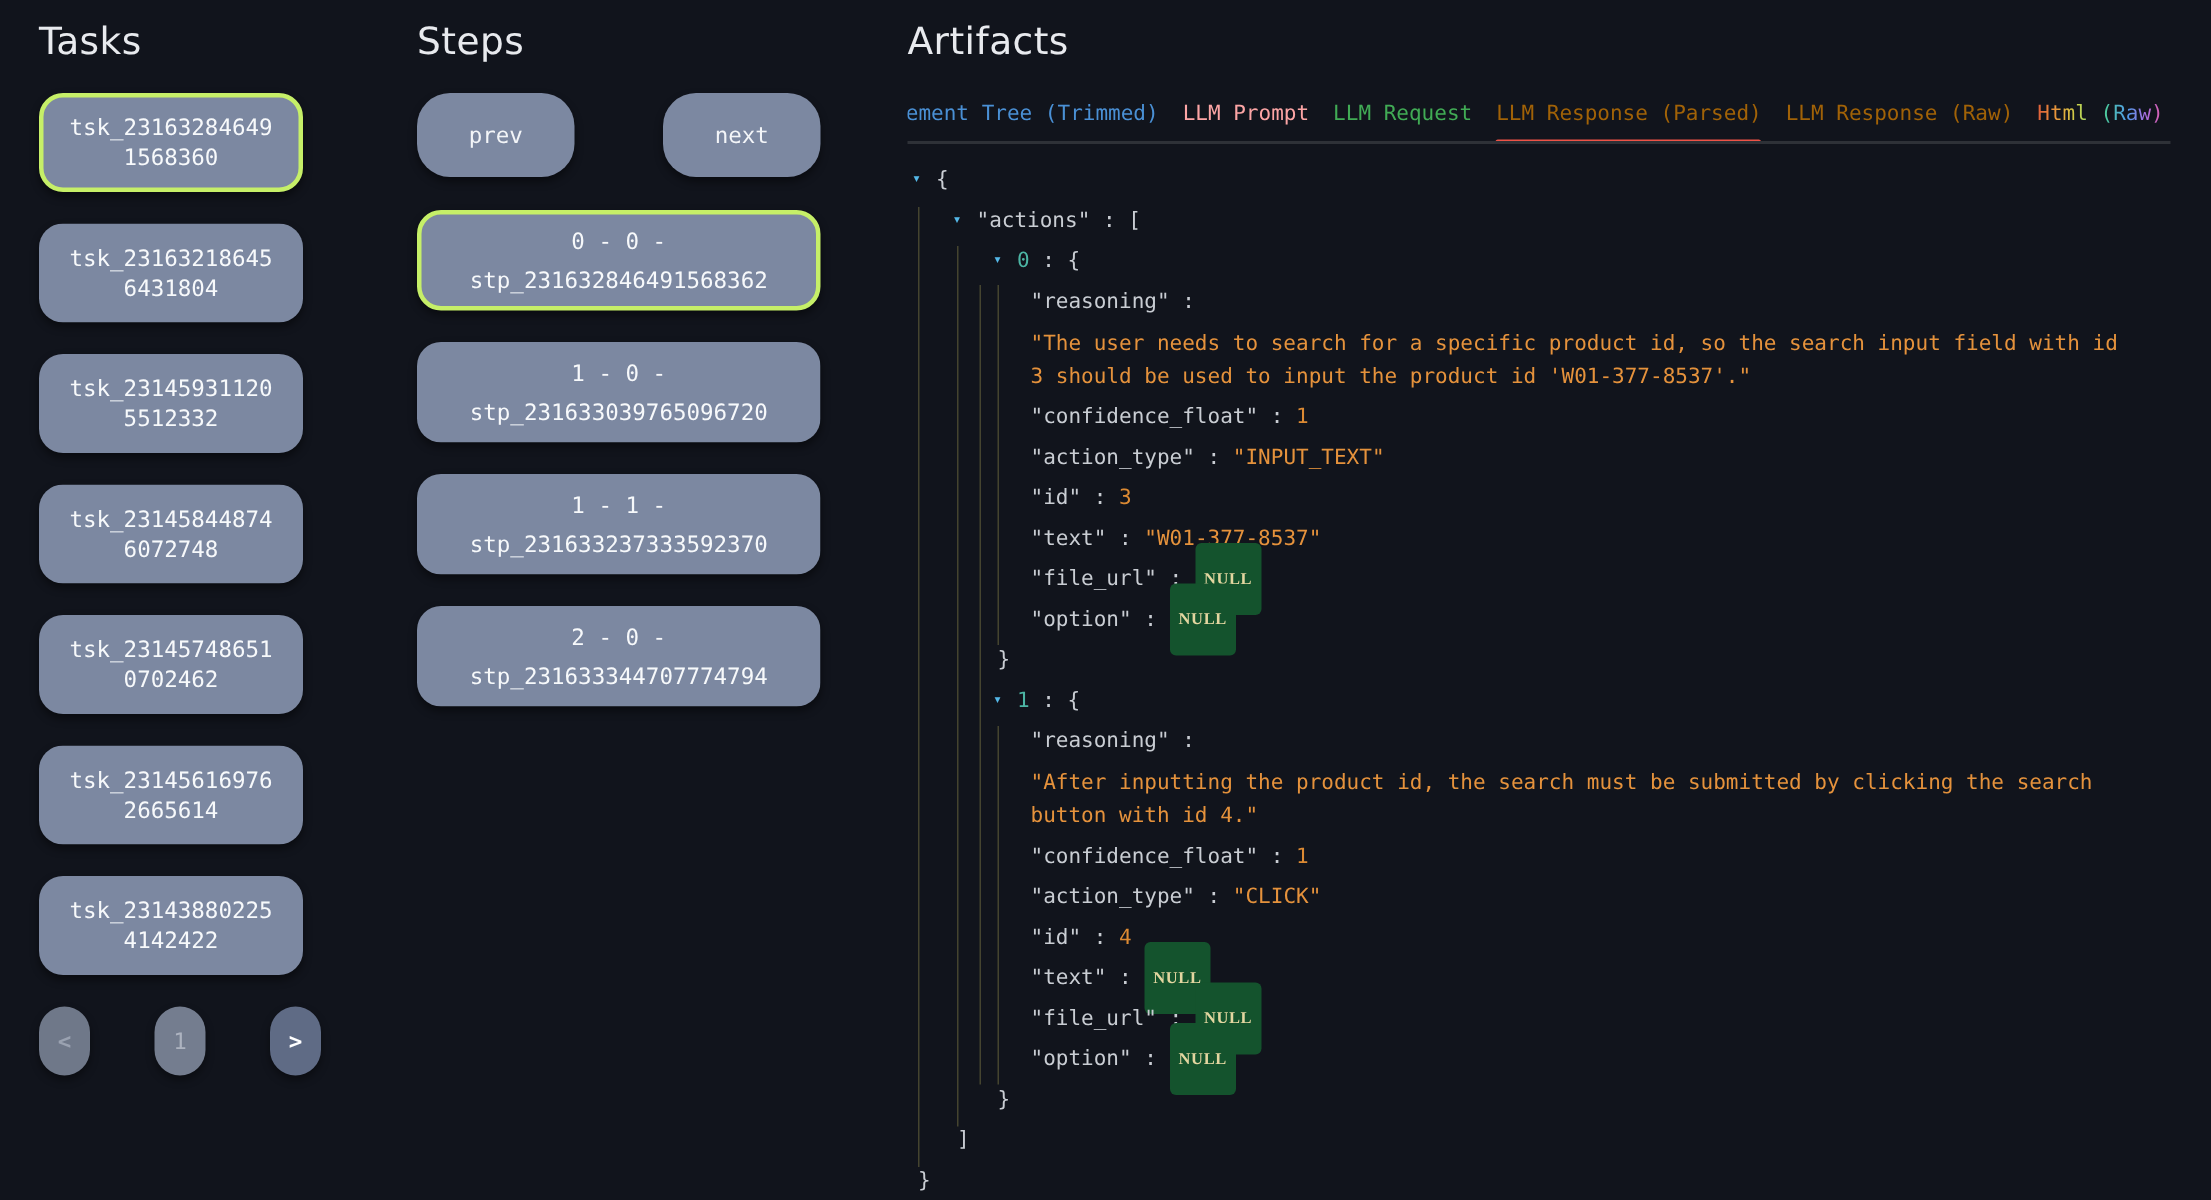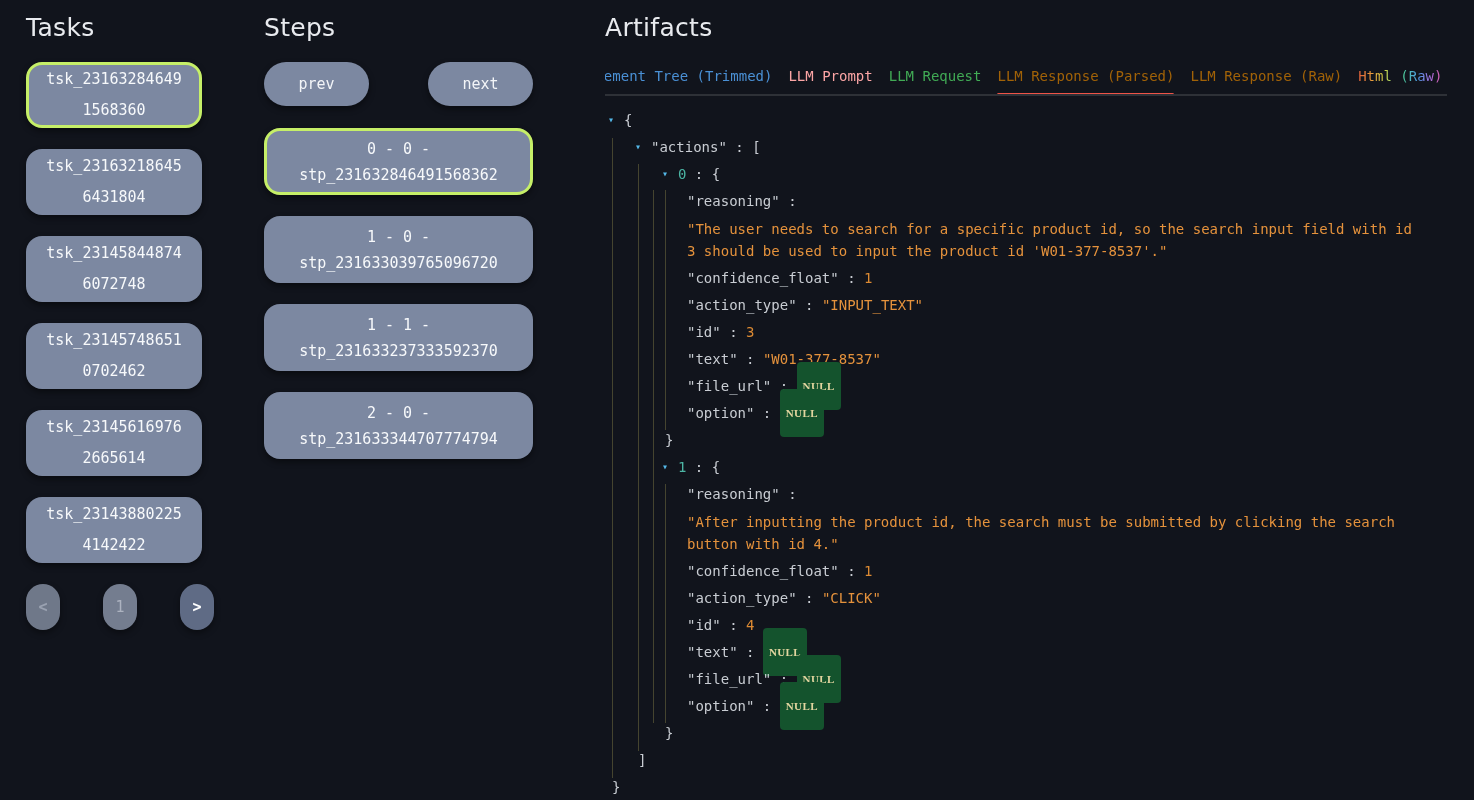--- a/index.html
+++ b/index.html
@@ -9,37 +9,37 @@
     font-family:"DejaVu Sans Mono",monospace;
     -webkit-font-smoothing:antialiased;
   }
   h2{
     font-family:"DejaVu Sans",sans-serif;
     font-weight:500;color:#e8eaee;font-size:25px;
     margin:0 0 20px 0;letter-spacing:.3px;
   }
   
   .col-tasks{position:absolute;left:26px;top:13px;width:176px;}
-  .col-steps{position:absolute;left:264px;top:13px;width:269px;}
+  .col-steps{position:absolute;left:278px;top:13px;width:269px;}
   .col-artifacts{position:absolute;left:605px;top:13px;width:842px;}
 
   
   .slab{
     box-sizing:border-box;
     background:#7c88a1;border:3px solid transparent;border-radius:16px;
-    color:#f7f9fb;font-size:15px;line-height:31px;
+    color:#f7f9fb;font-size:15px;line-height:20px;
     display:flex;align-items:center;justify-content:center;text-align:center;
     box-shadow:0 3px 6px rgba(0,0,0,.45);
     cursor:pointer;user-select:none;
   }
   .slab.selected{border-color:#c6ef68;}
   .task-btn{width:176px;height:66px;margin-bottom:21px;padding:0 14px;word-break:break-all;}
   .step-btn{width:269px;height:67px;margin-bottom:21px;padding:0 12px;line-height:26px;}
   .pill{
-    width:105px;height:44px;border-radius:22px;border:none;
+    width:105px;height:56px;border-radius:22px;border:none;
     background:#7c88a1;color:#f3f5f8;font-size:15px;
     display:flex;align-items:center;justify-content:center;
     box-shadow:0 3px 6px rgba(0,0,0,.45);cursor:pointer;user-select:none;
     font-family:"DejaVu Sans Mono",monospace;
   }
   .controls{display:flex;justify-content:space-between;margin-bottom:22px;}
 
   
   .pagination{display:flex;justify-content:space-between;width:188px;margin-top:21px;}
   .pg{
@@ -98,20 +98,23 @@
 <body>
 
 <div class="col-tasks">
   <h2>Tasks</h2>
 
   <div class="slab task-btn selected">
     <span>tsk_231632846491568360</span>
   </div>
   <div class="slab task-btn">
     <span>tsk_231632186456431804</span>
+  </div>
+  <div class="slab task-btn">
+    <span>tsk_231459311205512332</span>
   </div>
   <div class="slab task-btn">
     <span>tsk_231458448746072748</span>
   </div>
   <div class="slab task-btn">
     <span>tsk_231457486510702462</span>
   </div>
   <div class="slab task-btn">
     <span>tsk_231456169762665614</span>
   </div>

